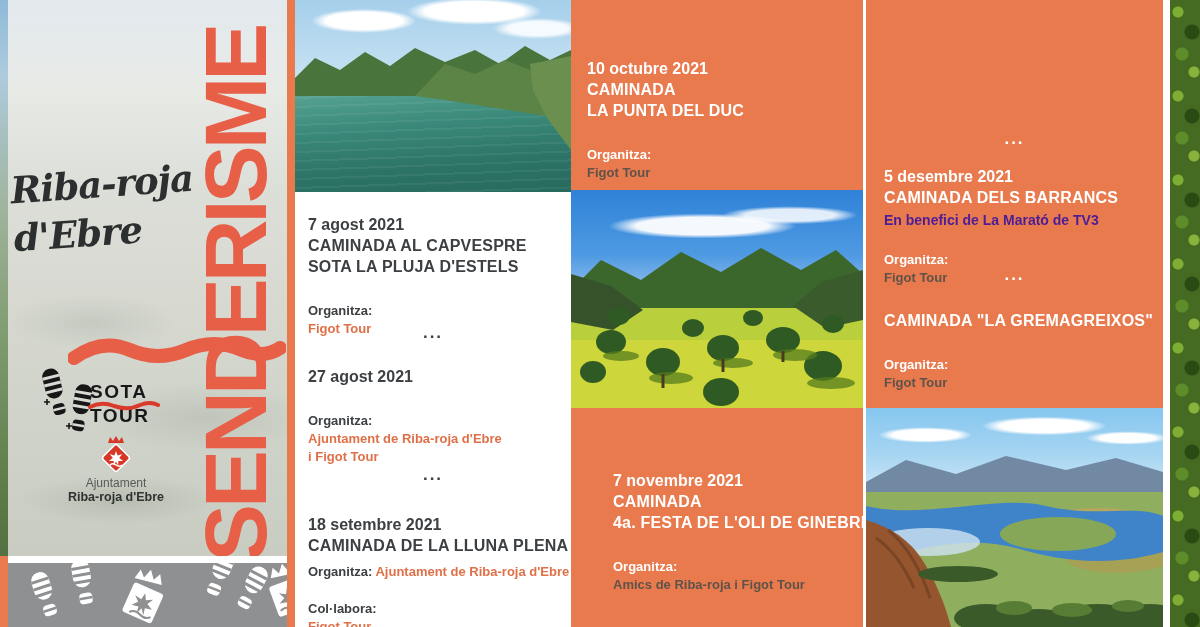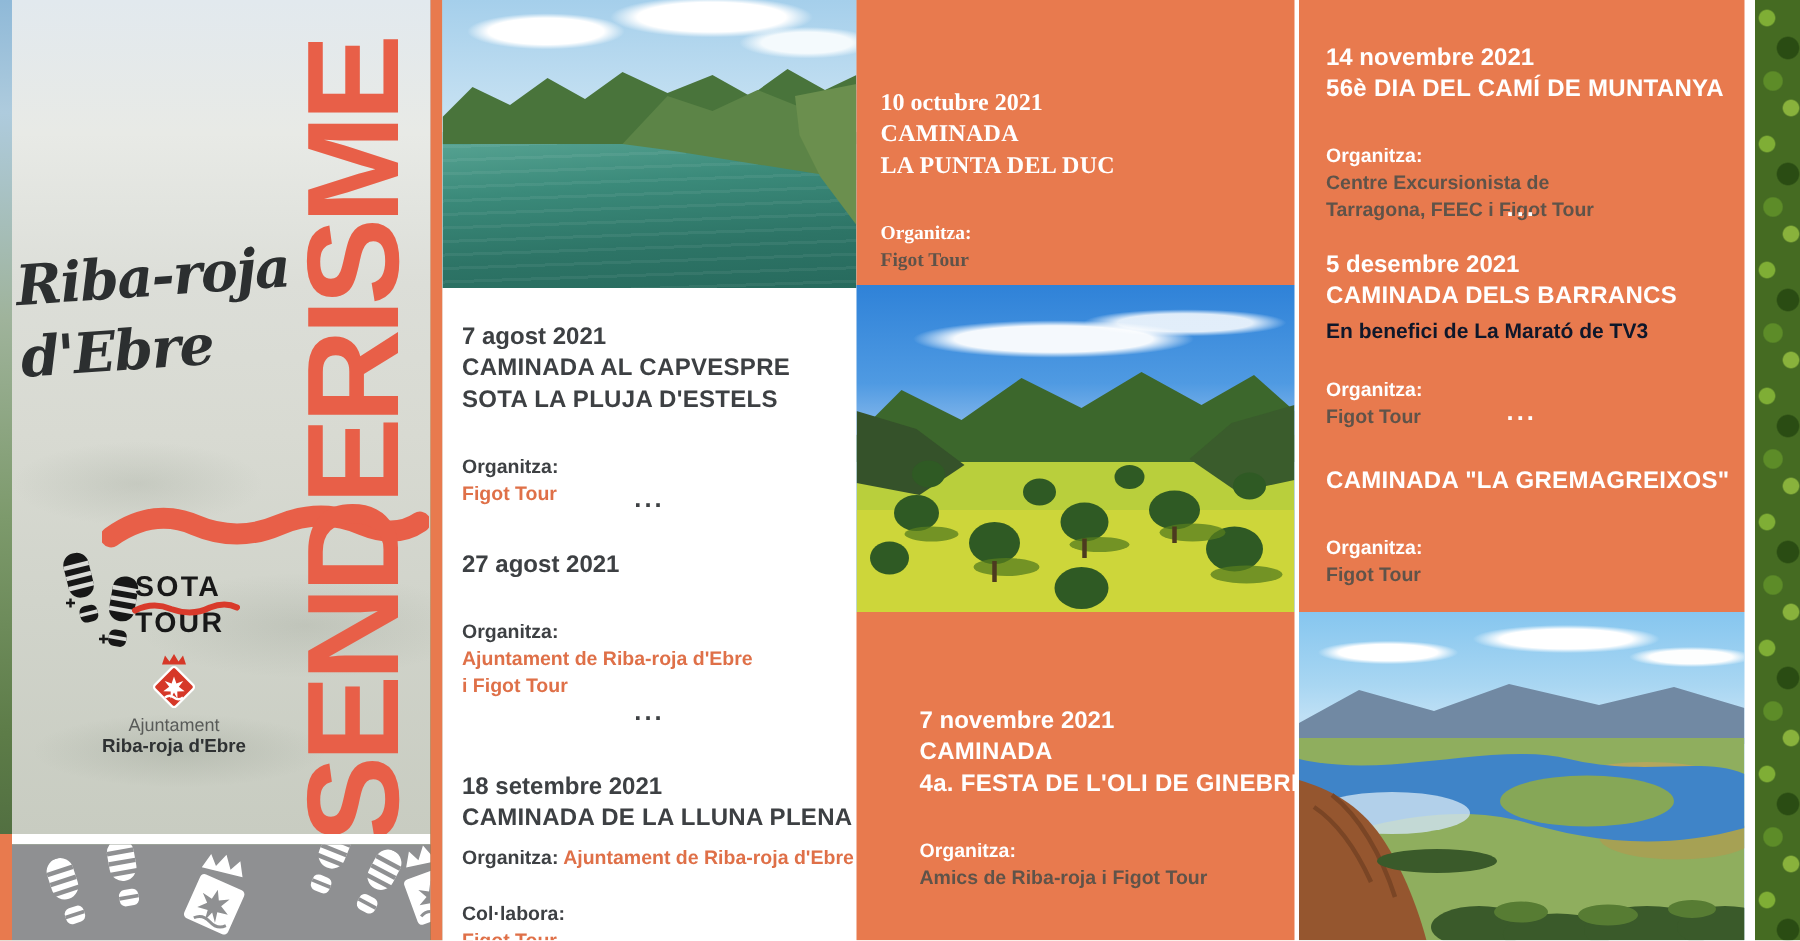--- a/index.html
+++ b/index.html
@@ -81,21 +81,21 @@
       radial-gradient(circle at 22px 32px,#2a4c13 0 7px,transparent 8px),
       radial-gradient(circle at 12px 54px,#5d8c28 0 6px,transparent 7px),
       radial-gradient(circle at 24px 72px,#89b23c 0 5px,transparent 6px);
     background-size:30px 84px;}
 
   
   .event{position:absolute;left:13px;width:265px;}
   .ev-date,.ev-title{font-size:16px;font-weight:bold;line-height:21px;color:#3d4043;white-space:pre-line;}
   .on-orange .ev-date,.on-orange .ev-title{color:#ffffff;}
   .ev-title{letter-spacing:.2px;}
-  .ev-extra{font-size:14px;font-weight:bold;line-height:20px;color:#0f172a;margin-top:2px;}
+  .ev-extra{font-size:14px;font-weight:bold;line-height:20px;color:#4c1d95;margin-top:2px;}
   .ev-credit{font-size:13px;font-weight:bold;line-height:18px;margin-top:7px;white-space:pre-line;}
   .ev-credit .lbl{color:#3d4043;}
   .ev-credit .val{color:#df7048;}
   .on-orange .ev-credit .lbl{color:#ffffff;}
   .on-orange .ev-credit .val{color:#5f5349;}
   .ev-credit2{margin-top:1px;}
   .dots{position:absolute;left:0;width:100%;text-align:center;font-size:17px;font-weight:bold;
     letter-spacing:2px;color:#3d4043;line-height:10px;}
   .on-orange-dots{color:#ffffff;}
 </style>
@@ -256,21 +256,21 @@
         <span class="val">Ajuntament de Riba-roja d'Ebre</span>
       </div>
       <div class="ev-credit ev-credit2">
         <span class="lbl">Col·labora:</span>
         <span class="val">Figot Tour</span>
       </div>
     </div>
   </div>
 
   <div class="abs col-c-top on-orange">
-    <div class="event" style="top:58px;left:16px;font-family:Liberation Serif, serif;">
+    <div class="event" style="top:58px;left:16px;">
       <div class="ev-date">10 octubre 2021</div>
       <div class="ev-title">CAMINADA
 LA PUNTA DEL DUC</div>
       <div class="ev-credit">
         <span class="lbl">Organitza:</span>
         <span class="val">Figot Tour</span>
       </div>
     </div>
   </div>
 
@@ -316,29 +316,20 @@
       <div class="ev-title">CAMINADA
 4a. FESTA DE L'OLI DE GINEBRE</div>
       <div class="ev-credit">
         <span class="lbl">Organitza:</span>
         <span class="val">Amics de Riba-roja i Figot Tour</span>
       </div>
     </div>
   </div>
 
   <div class="abs col-d-orange on-orange">
-    <div class="event" style="top:28px;left:18px;width:272px;">
-      <div class="ev-date">14 novembre 2021</div>
-      <div class="ev-title">56è DIA DEL CAMÍ DE MUNTANYA</div>
-      <div class="ev-credit">
-        <span class="lbl">Organitza:</span>
-        <span class="val">Centre Excursionista de
-Tarragona, FEEC i Figot Tour</span>
-      </div>
-    </div>
     <div class="dots on-orange-dots" style="top:134px;">...</div>
     <div class="event" style="top:166px;left:18px;width:272px;">
       <div class="ev-date">5 desembre 2021</div>
       <div class="ev-title">CAMINADA DELS BARRANCS</div>
       <div class="ev-extra">En benefici de La Marató de TV3</div>
       <div class="ev-credit" style="margin-top:3px;">
         <span class="lbl">Organitza:</span>
         <span class="val">Figot Tour</span>
       </div>
     </div>

